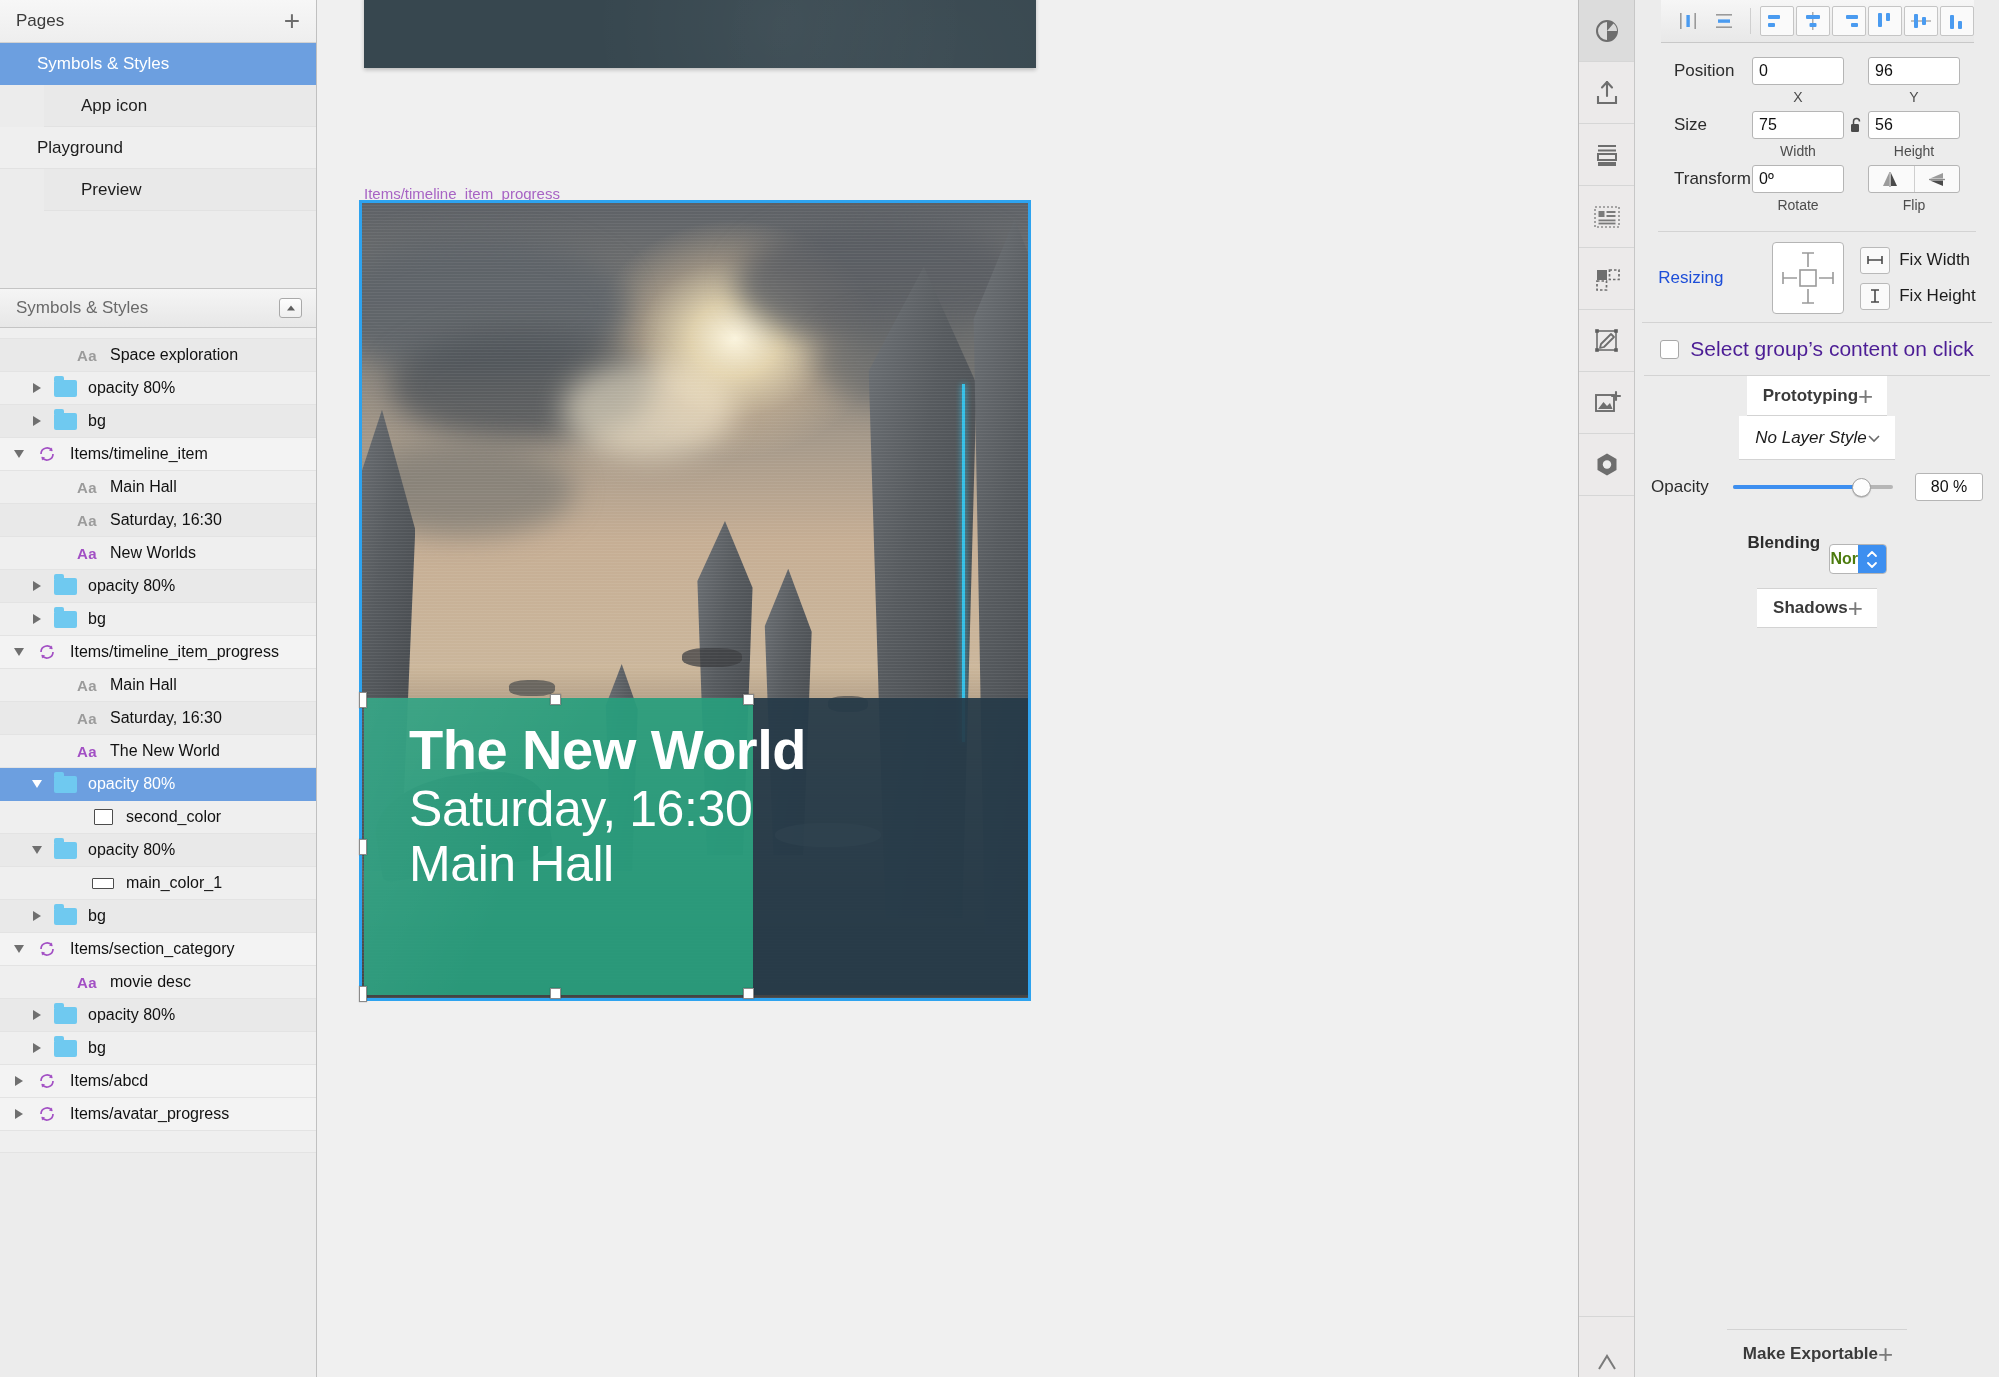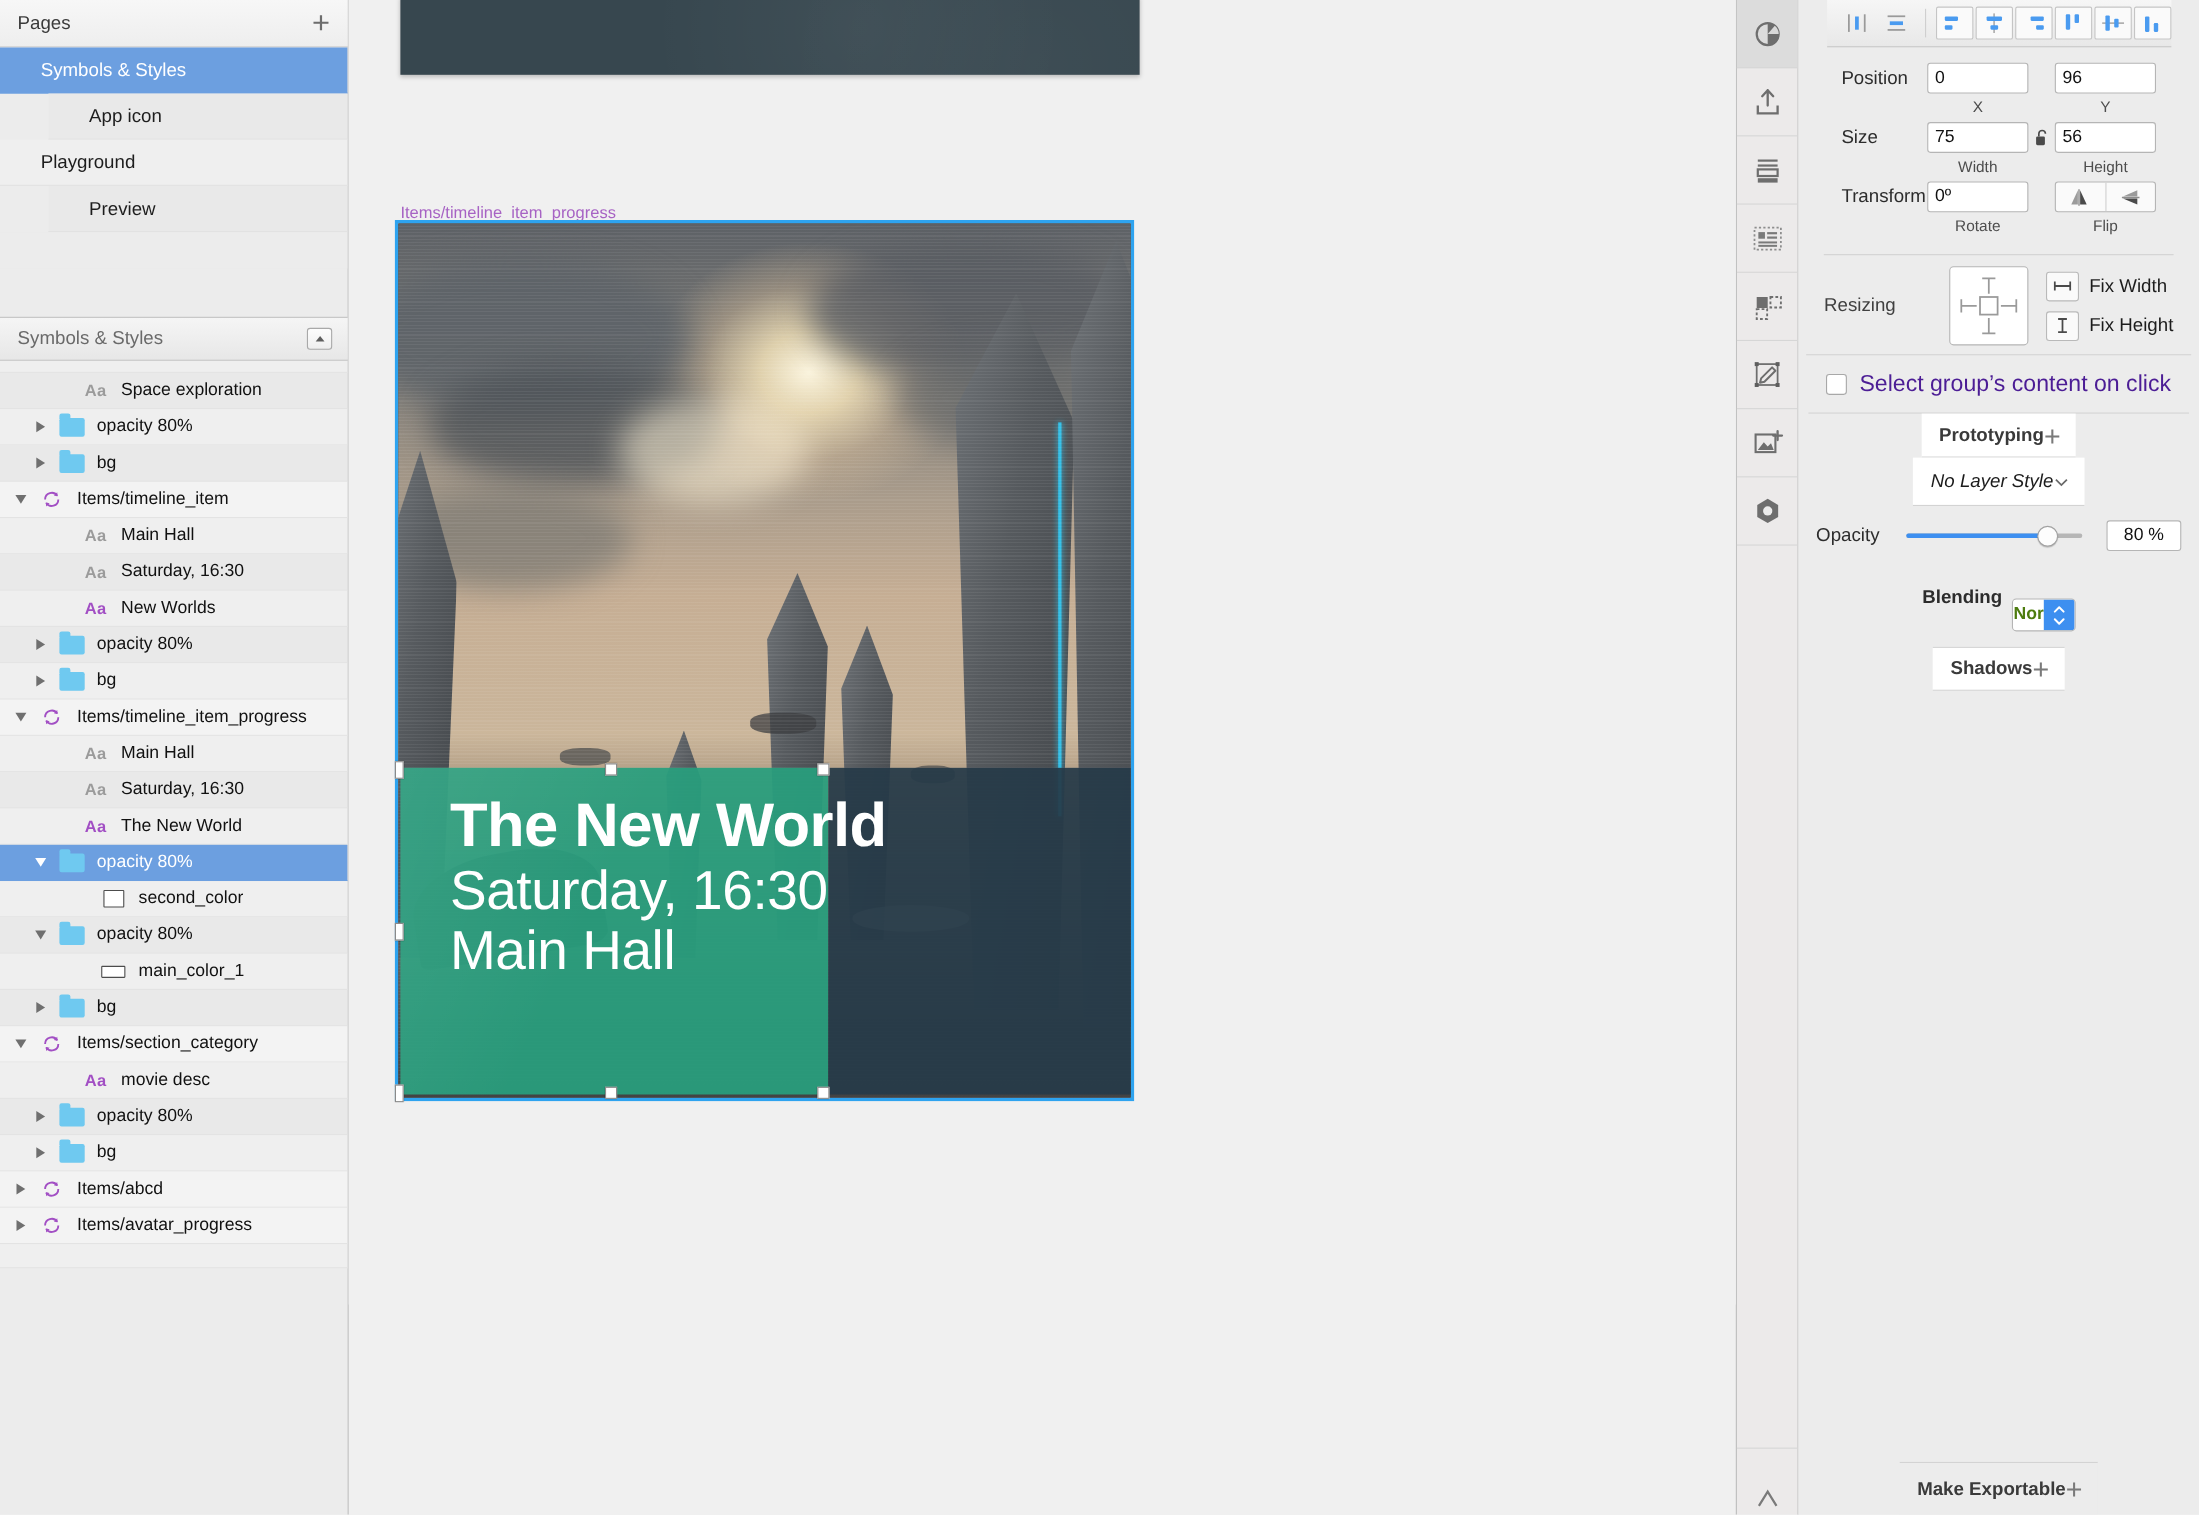--- a/index.html
+++ b/index.html
@@ -213,21 +213,21 @@
   .sublab.g { margin-left:24px; }
   .lock { width:24px; display:flex; align-items:center; justify-content:center;}
   .flipbox {
     width:92px;height:28px; border:1px solid #b5b5b5; border-radius:3px; background:#fafafa;
     display:flex;
   }
   .flipbox .half { flex:1; display:flex;align-items:center;justify-content:center;}
   .flipbox .half + .half { border-left:1px solid #cfcfcf;}
 
   .resize-row { display:flex; align-items:center; padding:10px 16px 8px 16px; }
-  .resize-label { width:88px; font-size:17px; color:#404040;}
+  .resize-label { width:88px; font-size:17px; color:#1d4ed8;}
   .anchor-box {
     width:72px;height:72px;border:1px solid #b5b5b5;border-radius:4px;background:#fff;
     position:relative; margin-left:26px;
   }
   .fixcol { margin-left:16px; display:flex; flex-direction:column; gap:9px;}
   .fixrow { display:flex; align-items:center; gap:9px;}
   .fixbtn { width:30px;height:27px;border:1px solid #b9b9b9;border-radius:3px;background:#fafafa;
             display:flex;align-items:center;justify-content:center;}
   .fixtxt { font-size:17px; color:#1c1c1c;}
 

